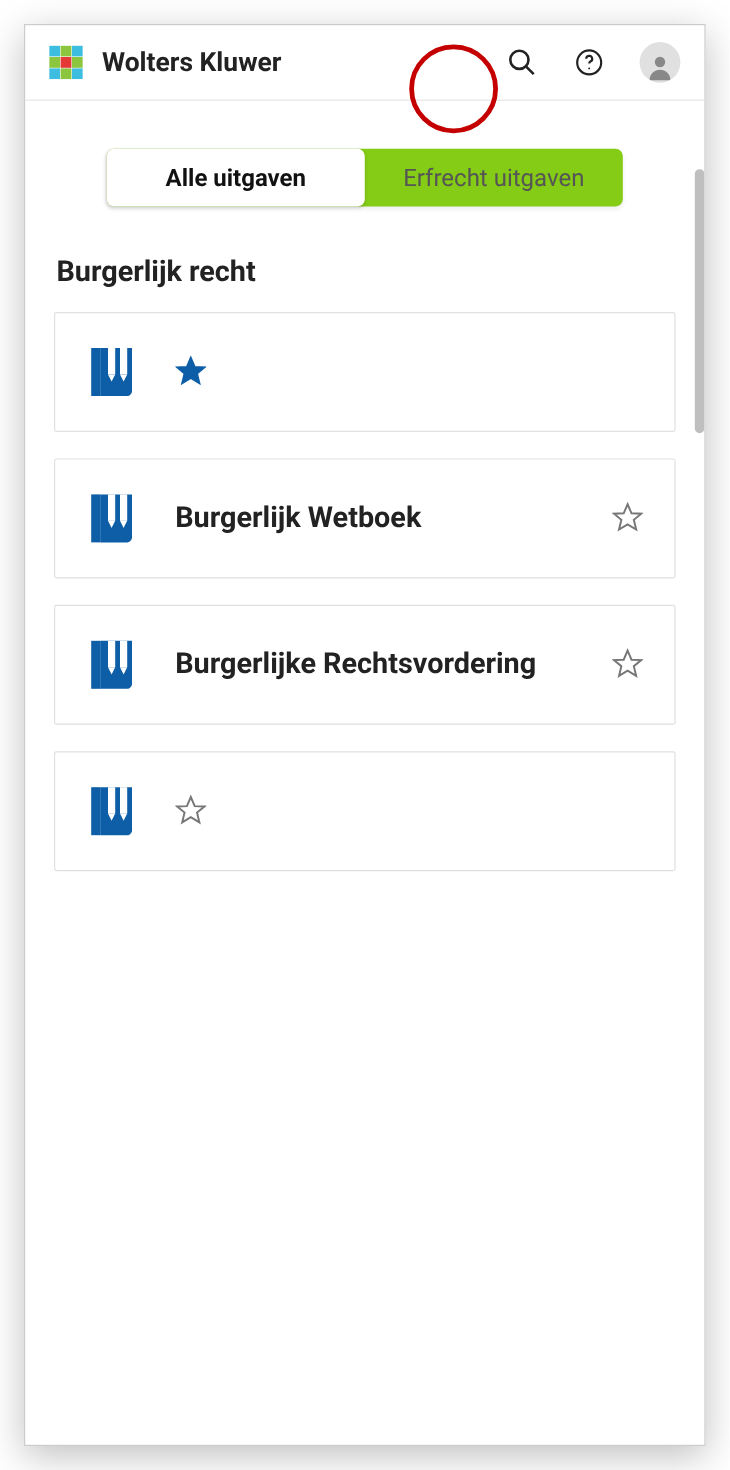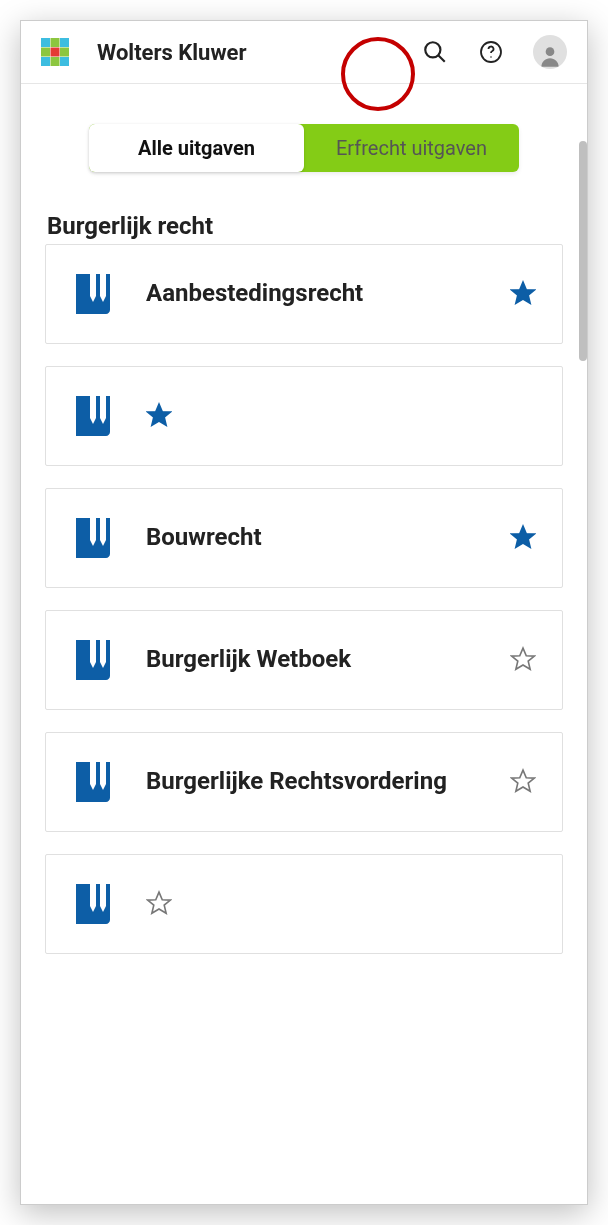--- a/index.html
+++ b/index.html
@@ -18,21 +18,21 @@
     box-shadow: 0 8px 30px rgba(0,0,0,0.25);
     overflow: hidden;
     position: relative;
   }
   
   .header {
     display: flex;
     align-items: center;
     padding: 14px 20px;
     border-bottom: 1px solid #e6e6e6;
-    gap: 28px;
+    gap: 16px;
   }
   .logo {
     width: 28px;
     height: 28px;
     display: inline-block;
     position: relative;
   }
   .brand {
     font-weight: 700;
     font-size: 22px;
@@ -104,21 +104,21 @@
   .tab.active {
     background: #fff;
     color: #111;
     font-weight: 700;
     box-shadow: 0 1px 3px rgba(0,0,0,0.15);
   }
   .section-title {
     font-size: 24px;
     font-weight: 700;
     color: #222;
-    margin-bottom: 4px;
+    margin-bottom: 20px;
     margin-left: 2px;
   }
   .list {
     display: flex;
     flex-direction: column;
     gap: 22px;
   }
   .card {
     border: 1px solid #e0e0e0;
     border-radius: 2px;
@@ -211,78 +211,46 @@
 
     <div class="tabs">
       <div class="tab active">Alle uitgaven</div>
       <div class="tab">Erfrecht uitgaven</div>
     </div>
 
     <div class="section-title">Burgerlijk recht</div>
 
     <div class="list">
 
-    <div class="card">
-    <span class="card-icon">
-            <svg viewBox="0 0 48 48" width="48" height="48">
-  <rect x="6" y="4" width="8" height="40" fill="#0d5ea6"></rect>
-  <path d="M14 4 H40 V40 C40 42 38 44 36 44 H14 Z" fill="#0d5ea6"></path>
-  <rect x="20" y="4" width="6" height="22" fill="#fff"></rect>
-  <rect x="30" y="4" width="6" height="22" fill="#fff"></rect>
-  <polygon points="20,26 26,26 23,32" fill="#fff"></polygon>
-  <polygon points="30,26 36,26 33,32" fill="#fff"></polygon>
-</svg>
-          </span>
-    <span class="card-title">Aanbestedingsrecht</span>
+        <div class="card">
+    <span class="card-icon">
+            <svg viewBox="0 0 48 48" width="48" height="48">
+  <rect x="6" y="4" width="8" height="40" fill="#0d5ea6"></rect>
+  <path d="M14 4 H40 V40 C40 42 38 44 36 44 H14 Z" fill="#0d5ea6"></path>
+  <rect x="20" y="4" width="6" height="22" fill="#fff"></rect>
+  <rect x="30" y="4" width="6" height="22" fill="#fff"></rect>
+  <polygon points="20,26 26,26 23,32" fill="#fff"></polygon>
+  <polygon points="30,26 36,26 33,32" fill="#fff"></polygon>
+</svg>
+          </span>
     <span class="star"><svg viewBox="0 0 24 24" width="26" height="26">
     <polygon points="12,2 15,9 22.5,9.3 16.8,14 18.6,21.5 12,17.5 5.4,21.5 7.2,14 1.5,9.3 9,9" fill="#0d5ea6" stroke="#0d5ea6" stroke-width="1.5"></polygon>
   </svg></span>
   </div>
         <div class="card">
     <span class="card-icon">
             <svg viewBox="0 0 48 48" width="48" height="48">
   <rect x="6" y="4" width="8" height="40" fill="#0d5ea6"></rect>
   <path d="M14 4 H40 V40 C40 42 38 44 36 44 H14 Z" fill="#0d5ea6"></path>
   <rect x="20" y="4" width="6" height="22" fill="#fff"></rect>
   <rect x="30" y="4" width="6" height="22" fill="#fff"></rect>
   <polygon points="20,26 26,26 23,32" fill="#fff"></polygon>
   <polygon points="30,26 36,26 33,32" fill="#fff"></polygon>
 </svg>
           </span>
-    <span class="star"><svg viewBox="0 0 24 24" width="26" height="26">
-    <polygon points="12,2 15,9 22.5,9.3 16.8,14 18.6,21.5 12,17.5 5.4,21.5 7.2,14 1.5,9.3 9,9" fill="#0d5ea6" stroke="#0d5ea6" stroke-width="1.5"></polygon>
-  </svg></span>
-  </div>
-        <div class="card">
-    <span class="card-icon">
-            <svg viewBox="0 0 48 48" width="48" height="48">
-  <rect x="6" y="4" width="8" height="40" fill="#0d5ea6"></rect>
-  <path d="M14 4 H40 V40 C40 42 38 44 36 44 H14 Z" fill="#0d5ea6"></path>
-  <rect x="20" y="4" width="6" height="22" fill="#fff"></rect>
-  <rect x="30" y="4" width="6" height="22" fill="#fff"></rect>
-  <polygon points="20,26 26,26 23,32" fill="#fff"></polygon>
-  <polygon points="30,26 36,26 33,32" fill="#fff"></polygon>
-</svg>
-          </span>
-    <span class="card-title">Bouwrecht</span>
-    <span class="star"><svg viewBox="0 0 24 24" width="26" height="26">
-    <polygon points="12,2 15,9 22.5,9.3 16.8,14 18.6,21.5 12,17.5 5.4,21.5 7.2,14 1.5,9.3 9,9" fill="#0d5ea6" stroke="#0d5ea6" stroke-width="1.5"></polygon>
-  </svg></span>
-  </div>
-        <div class="card">
-    <span class="card-icon">
-            <svg viewBox="0 0 48 48" width="48" height="48">
-  <rect x="6" y="4" width="8" height="40" fill="#0d5ea6"></rect>
-  <path d="M14 4 H40 V40 C40 42 38 44 36 44 H14 Z" fill="#0d5ea6"></path>
-  <rect x="20" y="4" width="6" height="22" fill="#fff"></rect>
-  <rect x="30" y="4" width="6" height="22" fill="#fff"></rect>
-  <polygon points="20,26 26,26 23,32" fill="#fff"></polygon>
-  <polygon points="30,26 36,26 33,32" fill="#fff"></polygon>
-</svg>
-          </span>
     <span class="card-title">Burgerlijk Wetboek</span>
     <span class="star"><svg viewBox="0 0 24 24" width="26" height="26">
     <polygon points="12,2 15,9 22.5,9.3 16.8,14 18.6,21.5 12,17.5 5.4,21.5 7.2,14 1.5,9.3 9,9" fill="none" stroke="#777" stroke-width="1.5"></polygon>
   </svg></span>
   </div>
         <div class="card">
     <span class="card-icon">
             <svg viewBox="0 0 48 48" width="48" height="48">
   <rect x="6" y="4" width="8" height="40" fill="#0d5ea6"></rect>
   <path d="M14 4 H40 V40 C40 42 38 44 36 44 H14 Z" fill="#0d5ea6"></path>

